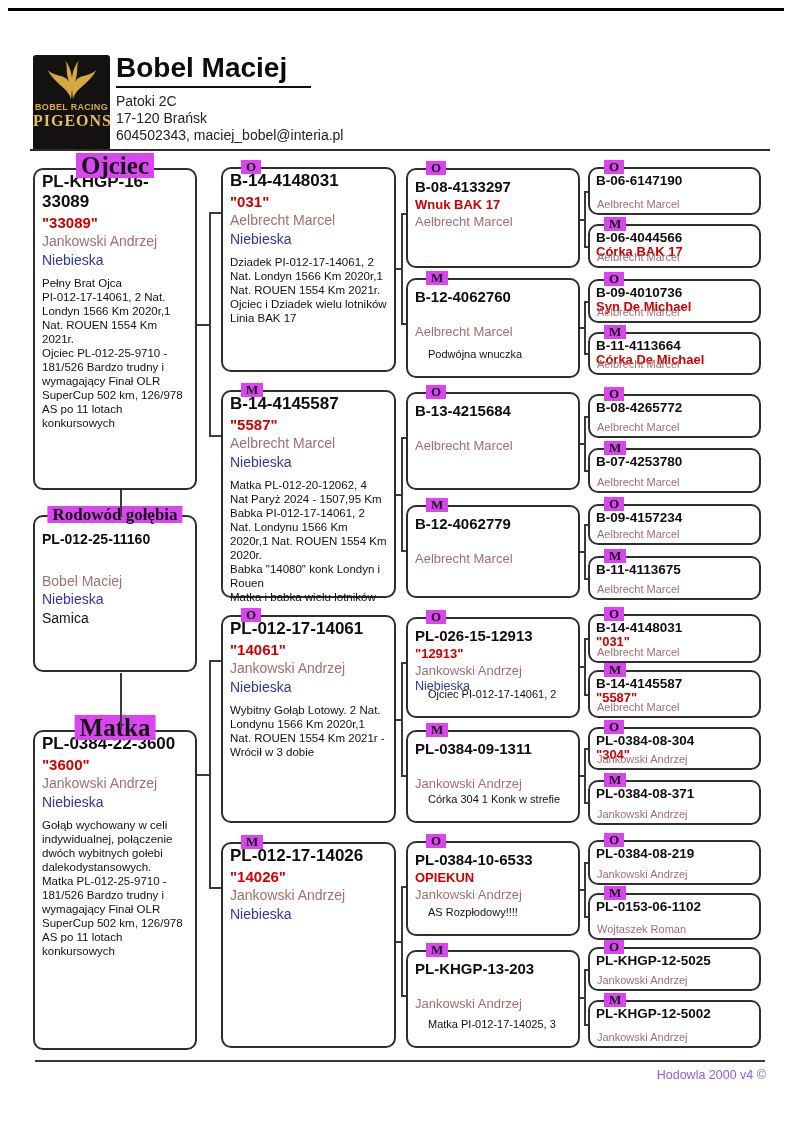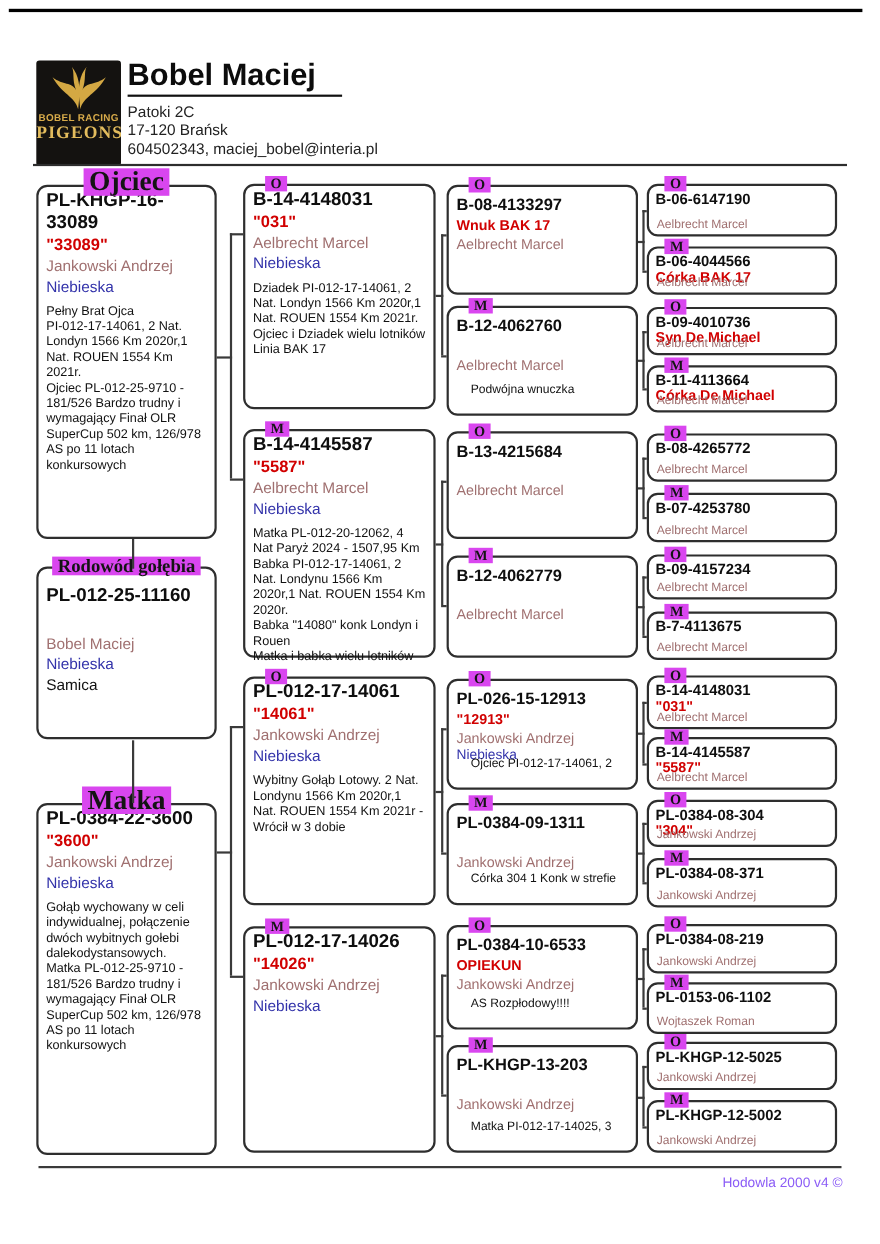--- a/index.html
+++ b/index.html
@@ -28,21 +28,21 @@
   .owner{color:#a07070;}
   .pcolor{color:#3333aa;}
   .psex{color:#111;}
   .pdesc{color:#111;white-space:pre-line;}
   
   .c1 .ring,.c2 .ring{font-size:17px;}
   .c1 .pname,.c2 .pname{font-size:15px;margin-top:2px;min-height:18px;}
   .c1 .owner,.c2 .owner{font-size:14px;margin-top:1px;}
   .c1 .pcolor,.c2 .pcolor{font-size:14px;margin-top:3px;min-height:17px;}
   .c1 .pdesc,.c2 .pdesc{font-size:11.5px;line-height:14px;margin-top:7px;}
-  .subject .ring{font-size:17px;margin-top:12px;}
+  .subject .ring{font-size:14px;margin-top:12px;}
   .subject .owner{font-size:14px;margin-top:26px;}
   .subject .pcolor{font-size:14px;margin-top:2px;}
   .subject .psex{font-size:14px;margin-top:2px;}
   
   .c3 .ring{font-size:15px;margin-top:6px;}
   .c3 .pname{font-size:13px;margin-top:2px;min-height:16px;}
   .c3 .owner{font-size:13px;margin-top:1px;}
   .c3 .pcolor{font-size:12.5px;margin-top:1px;}
   .c3 .pdesc{position:absolute;left:8px;bottom:4px;font-size:11px;margin:12px;}
   
@@ -241,21 +241,21 @@
     <div class="owner">Aelbrecht Marcel</div>
   </div>
   <div class="pbox c4" style="left:588px;top:504px;width:173px;height:41px">
     <span class="blabel" style="left:14px">O</span>
     <div class="ring">B-09-4157234</div>
     <div class="pname"></div>
     <div class="owner">Aelbrecht Marcel</div>
   </div>
   <div class="pbox c4" style="left:588px;top:556px;width:173px;height:44px">
     <span class="blabel" style="left:14px">M</span>
-    <div class="ring">B-7-4113675</div>
+    <div class="ring">B-11-4113675</div>
     <div class="pname"></div>
     <div class="owner">Aelbrecht Marcel</div>
   </div>
   <div class="pbox c4" style="left:588px;top:614px;width:173px;height:49px">
     <span class="blabel" style="left:14px">O</span>
     <div class="ring">B-14-4148031</div>
     <div class="pname">"031"</div>
     <div class="owner">Aelbrecht Marcel</div>
   </div>
   <div class="pbox c4" style="left:588px;top:670px;width:173px;height:48px">

